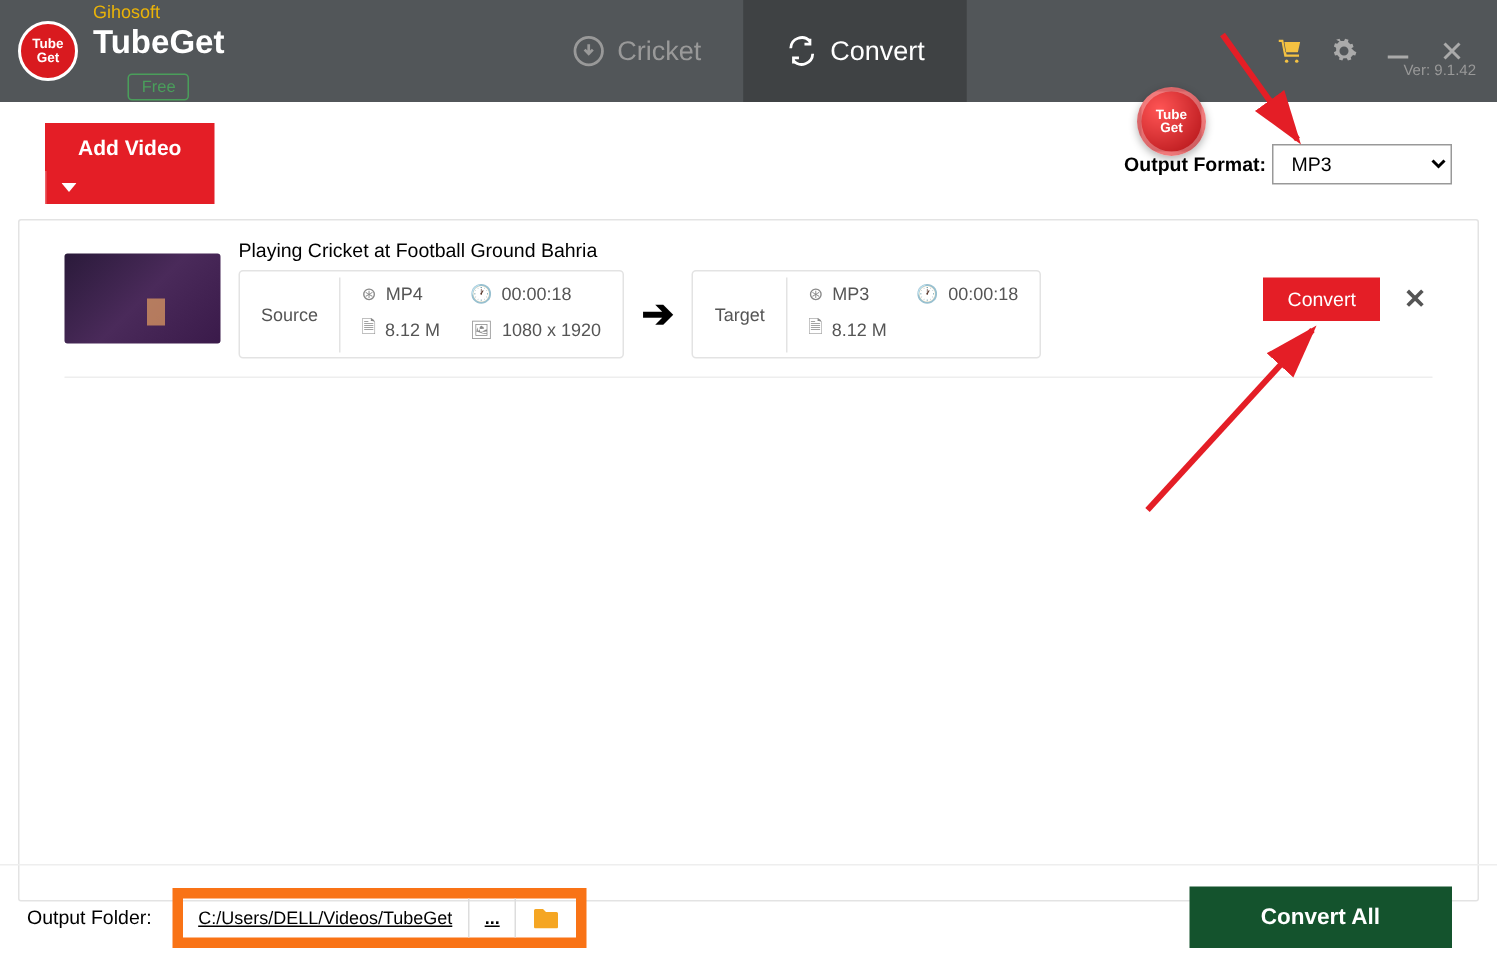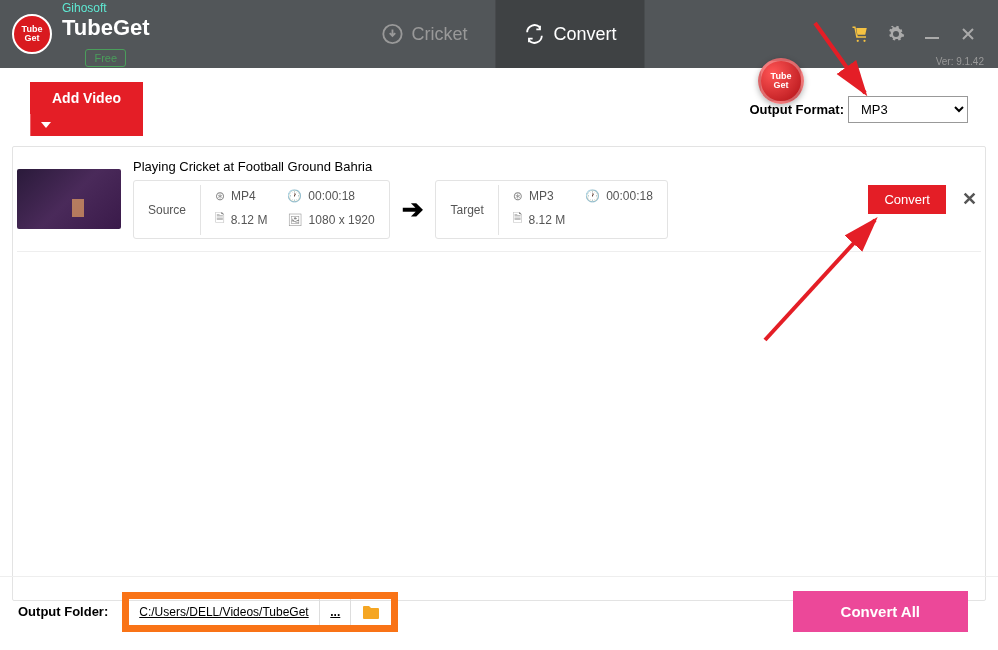--- a/index.html
+++ b/index.html
@@ -2,71 +2,71 @@
 <html><head>
 <meta charset="utf-8">
 <style>
 * { margin: 0; padding: 0; box-sizing: border-box; font-family: Arial, sans-serif; }
 body { width: 998px; height: 650px; background: #fff; position: relative; overflow: hidden; }
 
 .header { height: 68px; background: #525659; display: flex; align-items: center; padding: 0 12px; position: relative; }
 .logo-circle { width: 40px; height: 40px; border-radius: 50%; background: #d91a1f; display: flex; align-items: center; justify-content: center; margin-right: 10px; border: 2px solid #fff; }
 .logo-inner { color: #fff; font-size: 9px; font-weight: bold; text-align: center; line-height: 1; }
 .brand-text { color: #fff; }
-.brand-small { font-size: 12px; color: #5eead4; }
+.brand-small { font-size: 12px; color: #eab308; }
 .brand-big { font-size: 22px; font-weight: bold; display: flex; align-items: center; gap: 8px; flex-direction: column; }
 .free-badge { border: 1px solid #4a9e5b; color: #4a9e5b; font-size: 11px; padding: 2px 8px; border-radius: 3px; font-weight: normal; }
 
 .nav-tabs { display: flex; position: absolute; left: 50%; transform: translateX(-50%); height: 100%; }
 .nav-tab { display: flex; align-items: center; gap: 8px; padding: 0 28px; color: #999; font-size: 18px; cursor: pointer; }
 .nav-tab.active { background: #3f4244; color: #fff; }
 
 .header-icons { margin-left: auto; display: flex; align-items: center; gap: 0; }
 .header-icon-btn { width: 36px; height: 36px; display: flex; align-items: center; justify-content: center; color: #aaa; cursor: pointer; }
 .cart-icon { color: #f5c242; }
-.version { position: absolute; right: 14px; bottom: 1px; color: #999; font-size: 10px; }
+.version { position: absolute; right: 14px; bottom: 15px; color: #999; font-size: 10px; }
 
 .toolbar { padding: 14px 30px 10px 30px; display: flex; align-items: center; position: relative; }
 .add-video-group { display: flex; flex-direction: column; }
 .add-video-btn { background: #e41e26; color: #fff; border: none; padding: 8px 22px; font-size: 14px; font-weight: bold; cursor: pointer; }
 .add-video-drop { background: #e41e26; color: #fff; border: none; border-left: 1px solid rgba(255,255,255,0.3); padding: 8px 10px; cursor: pointer; }
 
 .output-format-group { margin-left: auto; display: flex; align-items: center; gap: 4px; }
 .output-format-label { font-size: 13px; font-weight: bold; }
 .output-format-select { width: 120px; padding: 4px 8px; font-size: 13px; border: 1px solid #999; background: #fff; }
 
 .badge-float { position: absolute; top: 58px; left: 758px; width: 46px; height: 46px; border-radius: 50%; background: radial-gradient(circle at 30% 30%, #f55, #b01015); display: flex; align-items: center; justify-content: center; border: 3px solid rgba(255,255,255,0.3); box-shadow: 0 2px 6px rgba(0,0,0,0.3); z-index: 10; }
 .badge-float-text { color: #fff; font-size: 9px; font-weight: bold; text-align: center; line-height: 1; }
 
-.content { padding: 0 4px; border: 1px solid #e3e3e3; margin: 0 12px 12px 12px; height: 455px; background: #fff; border-radius: 2px; }
+.content { padding: 0 30px; border: 1px solid #e3e3e3; margin: 0 12px 12px 12px; height: 455px; background: #fff; border-radius: 2px; }
 .item-row { display: flex; align-items: center; padding: 12px 0; border-bottom: 1px solid #eee; gap: 12px; }
 .thumb { width: 104px; height: 60px; background: linear-gradient(135deg, #2a1a3a 0%, #4a2a5a 50%, #3a1a4a 100%); border-radius: 2px; position: relative; }
 .thumb::after { content: ""; position: absolute; top: 30px; left: 55px; width: 12px; height: 18px; background: rgba(255,180,100,0.6); }
 
 .item-body { flex: 1; }
 .item-title { font-size: 13px; margin-bottom: 6px; }
 .item-details { display: flex; align-items: center; gap: 8px; }
 .detail-box { border: 1px solid #e3e3e3; border-radius: 3px; display: flex; align-items: center; }
 .detail-label { padding: 18px 14px; font-size: 12px; border-right: 1px solid #e3e3e3; color: #555; }
 .detail-grid { display: grid; grid-template-columns: auto auto; gap: 6px 20px; padding: 8px 14px; }
 .detail-cell { display: flex; align-items: center; gap: 6px; font-size: 12px; color: #555; }
 .detail-icon { color: #888; }
 
 .arrow-icon { font-size: 26px; font-weight: bold; margin: 0 4px; }
 
 .convert-btn { background: #e41e26; color: #fff; border: none; padding: 7px 16px; font-size: 13px; cursor: pointer; }
 .remove-btn { background: none; border: none; font-size: 18px; color: #555; cursor: pointer; padding: 4px; font-weight: bold; }
 
 .footer { position: absolute; bottom: 0; left: 0; right: 0; padding: 14px 30px 18px 18px; display: flex; align-items: center; border-top: 1px solid #eee; }
-.output-folder-label { font-size: 13px; font-weight: bold; margin-right: 14px; }
+.output-folder-label { font-size: 13px; font-weight: normal; margin-right: 14px; }
 .folder-group { display: flex; border: 7px solid #f97316; text-decoration: underline; }
 .folder-path { padding: 6px 10px; font-size: 12px; width: 190px; white-space: nowrap; overflow: hidden; text-overflow: ellipsis; }
 .folder-more { border-left: 1px solid #ddd; padding: 6px 10px; font-size: 12px; cursor: pointer; font-weight: bold; }
 .folder-icon-btn { border-left: 1px solid #ddd; padding: 6px 12px; cursor: pointer; color: #f5a623; }
-.convert-all-btn { margin-left: auto; background: #ec4899; color: #fff; border: none; padding: 12px 48px; font-size: 15px; font-weight: bold; cursor: pointer; }
+.convert-all-btn { margin-left: auto; background: #14532d; color: #fff; border: none; padding: 12px 48px; font-size: 15px; font-weight: bold; cursor: pointer; }
 
 .annotation-arrow { position: absolute; pointer-events: none; z-index: 20; }
 
 svg { display: block; }
 </style>
 </head>
 <body>
 
 <div class="header">
   <div class="logo-circle">

